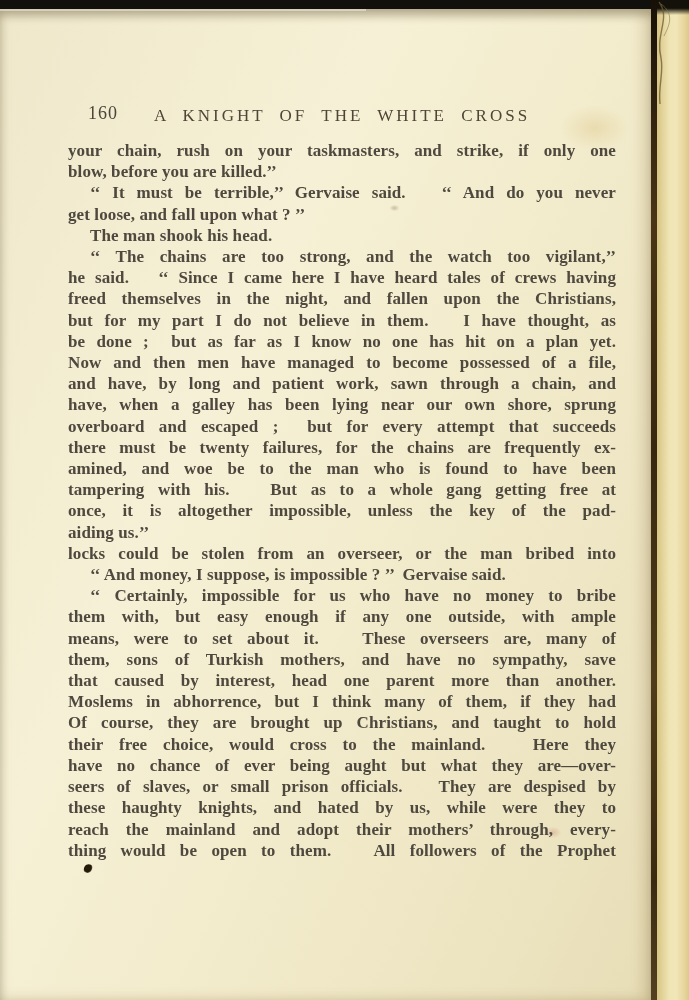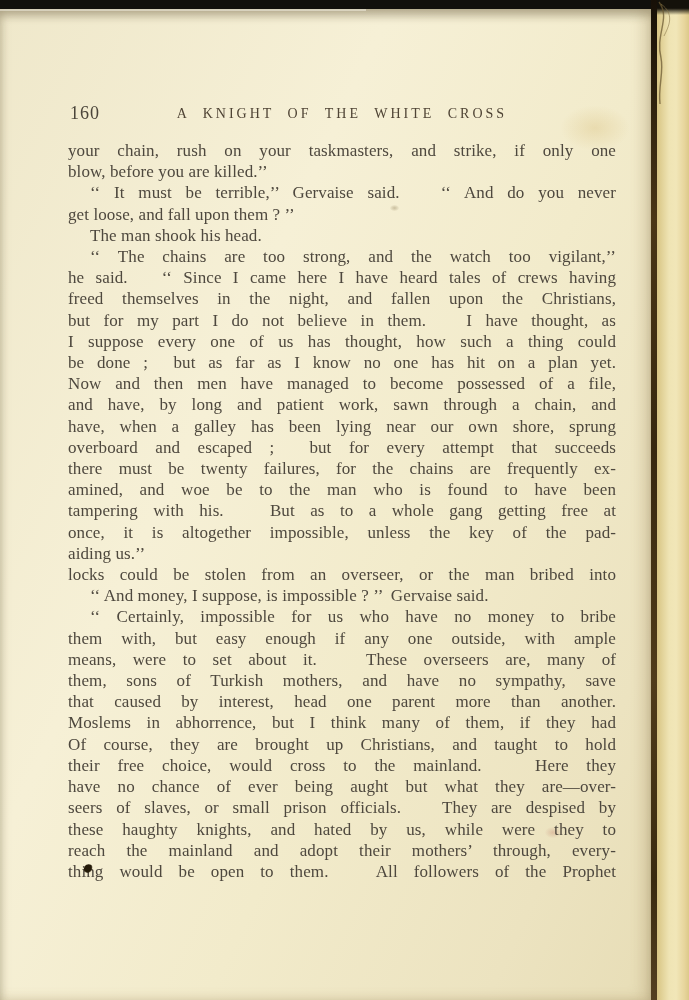--- a/index.html
+++ b/index.html
@@ -33,30 +33,31 @@
     position:absolute;left:657px;top:0;width:32px;height:1000px;
     background:linear-gradient(to right,#d8c584 0%,#efe4b4 38%,#f1e6b8 60%,#e7d59c 86%,#dcc98a 100%);
   }
   .fore-edge::before{ 
     content:"";position:absolute;top:0;left:0;width:100%;height:15px;
     background:linear-gradient(to bottom,#14110a 55%,rgba(20,17,10,0) 100%);
   }
   .curl-svg{position:absolute;left:645px;top:0;}
   
   .header{position:absolute;top:94px;left:68px;width:548px;height:22px;color:#4a443a;}
-  .page-number{position:absolute;left:2px;top:0;font-size:18px;letter-spacing:1px;}
+  .page-number{position:absolute;left:20px;top:0;font-size:18px;letter-spacing:1px;}
   .running-title{
     position:absolute;left:0;right:0;top:3px;text-align:center;
-    font-size:14px;letter-spacing:3px;word-spacing:7px;color:#4f4435;
+    font-size:17px;letter-spacing:3px;word-spacing:7px;color:#4f4435;
   }
   
   .body-text{
     position:absolute;top:131px;left:68px;width:548px;
     font-size:17px;line-height:21.2px;color:#4e483e;
     letter-spacing:0.1px;
+    font-weight:bold;
   }
   .line{
     white-space:pre-wrap;
     text-align:justify;text-align-last:justify;
   }
   .line.short{text-align:right;text-align-last:left;}
   .line.indent{text-indent:22px;}
   
   .ink-blot{
     position:absolute;left:84px;top:855px;width:8px;height:9px;border-radius:60% 40% 55% 45%;
@@ -88,27 +89,26 @@
 
     <div class="header">
       <span class="page-number">160</span>
       <span class="running-title">A KNIGHT OF THE WHITE CROSS</span>
     </div>
 
     <div class="body-text">
         <div class="line">your chain, rush on your taskmasters, and strike, if only one</div>
         <div class="line short">blow, before you are killed.’’</div>
         <div class="line indent">‘‘ It must be terrible,’’ Gervaise said.   ‘‘ And do you never</div>
-        <div class="line short">get loose, and fall upon them ? ’’</div>
+        <div class="line short">get loose, and fall upon what ? ’’</div>
         <div class="line indent short">The man shook his head.</div>
         <div class="line indent">‘‘ The chains are too strong, and the watch too vigilant,’’</div>
         <div class="line">he said.   ‘‘ Since I came here I have heard tales of crews having</div>
         <div class="line">freed themselves in the night, and fallen upon the Christians,</div>
         <div class="line">but for my part I do not believe in them.   I have thought, as</div>
-        <div class="line">I suppose every one of us has thought, how such a thing could</div>
         <div class="line">be done ;  but as far as I know no one has hit on a plan yet.</div>
         <div class="line">Now and then men have managed to become possessed of a file,</div>
         <div class="line">and have, by long and patient work, sawn through a chain, and</div>
         <div class="line">have, when a galley has been lying near our own shore, sprung</div>
         <div class="line">overboard and escaped ;  but for every attempt that succeeds</div>
         <div class="line">there must be twenty failures, for the chains are frequently ex-</div>
         <div class="line">amined, and woe be to the man who is found to have been</div>
         <div class="line">tampering with his.   But as to a whole gang getting free at</div>
         <div class="line">once, it is altogether impossible, unless the key of the pad-</div>
         <div class="line short">aiding us.’’</div>

